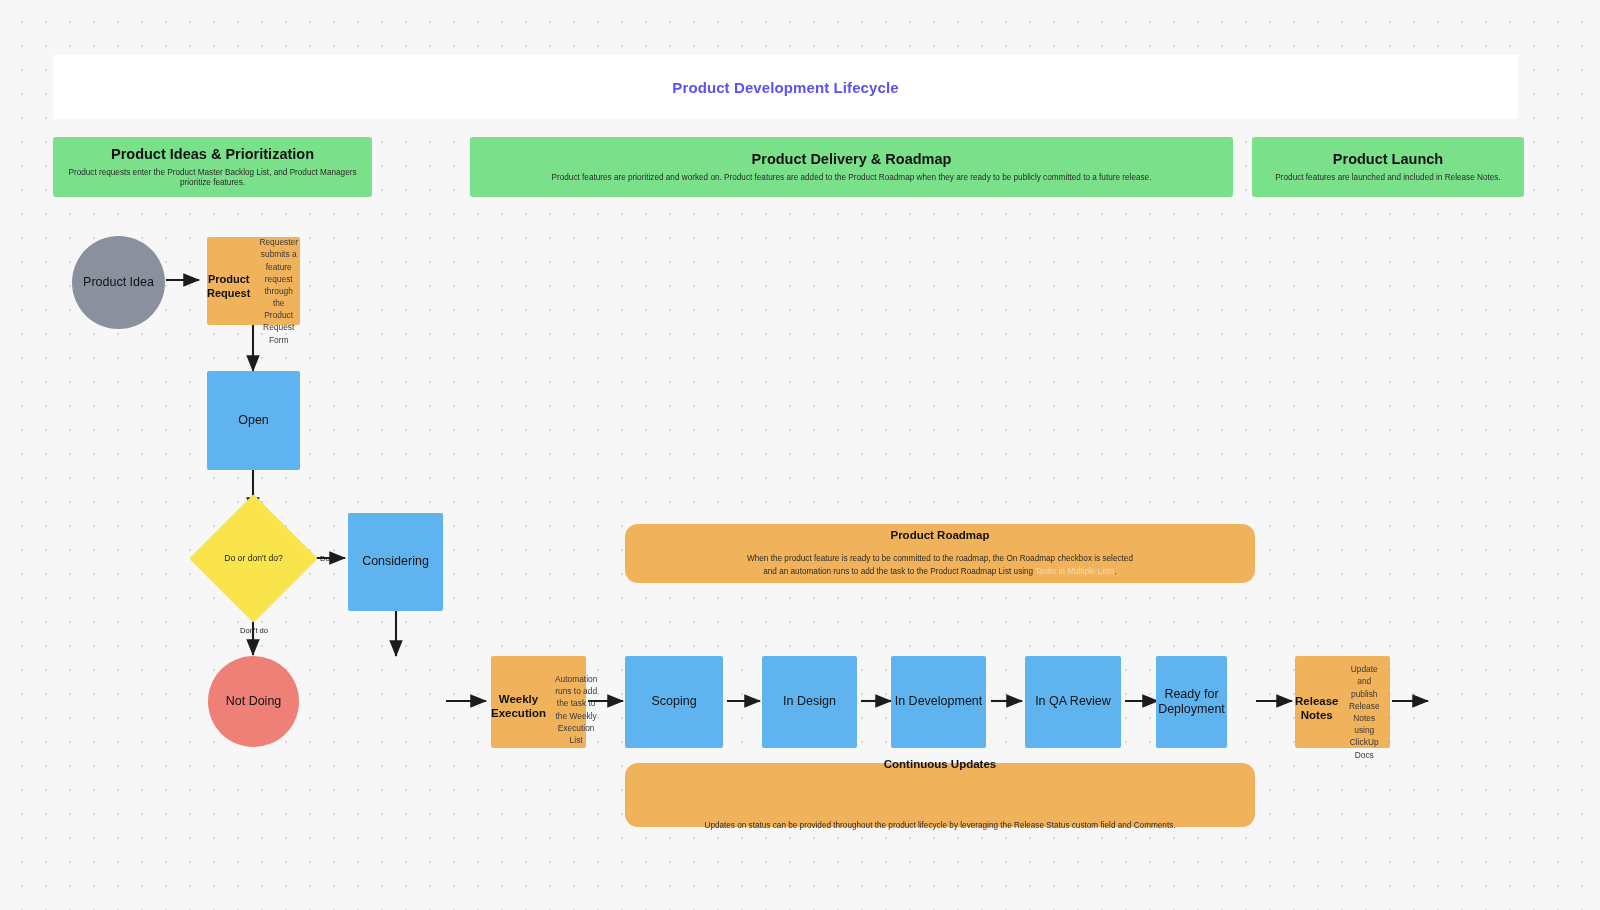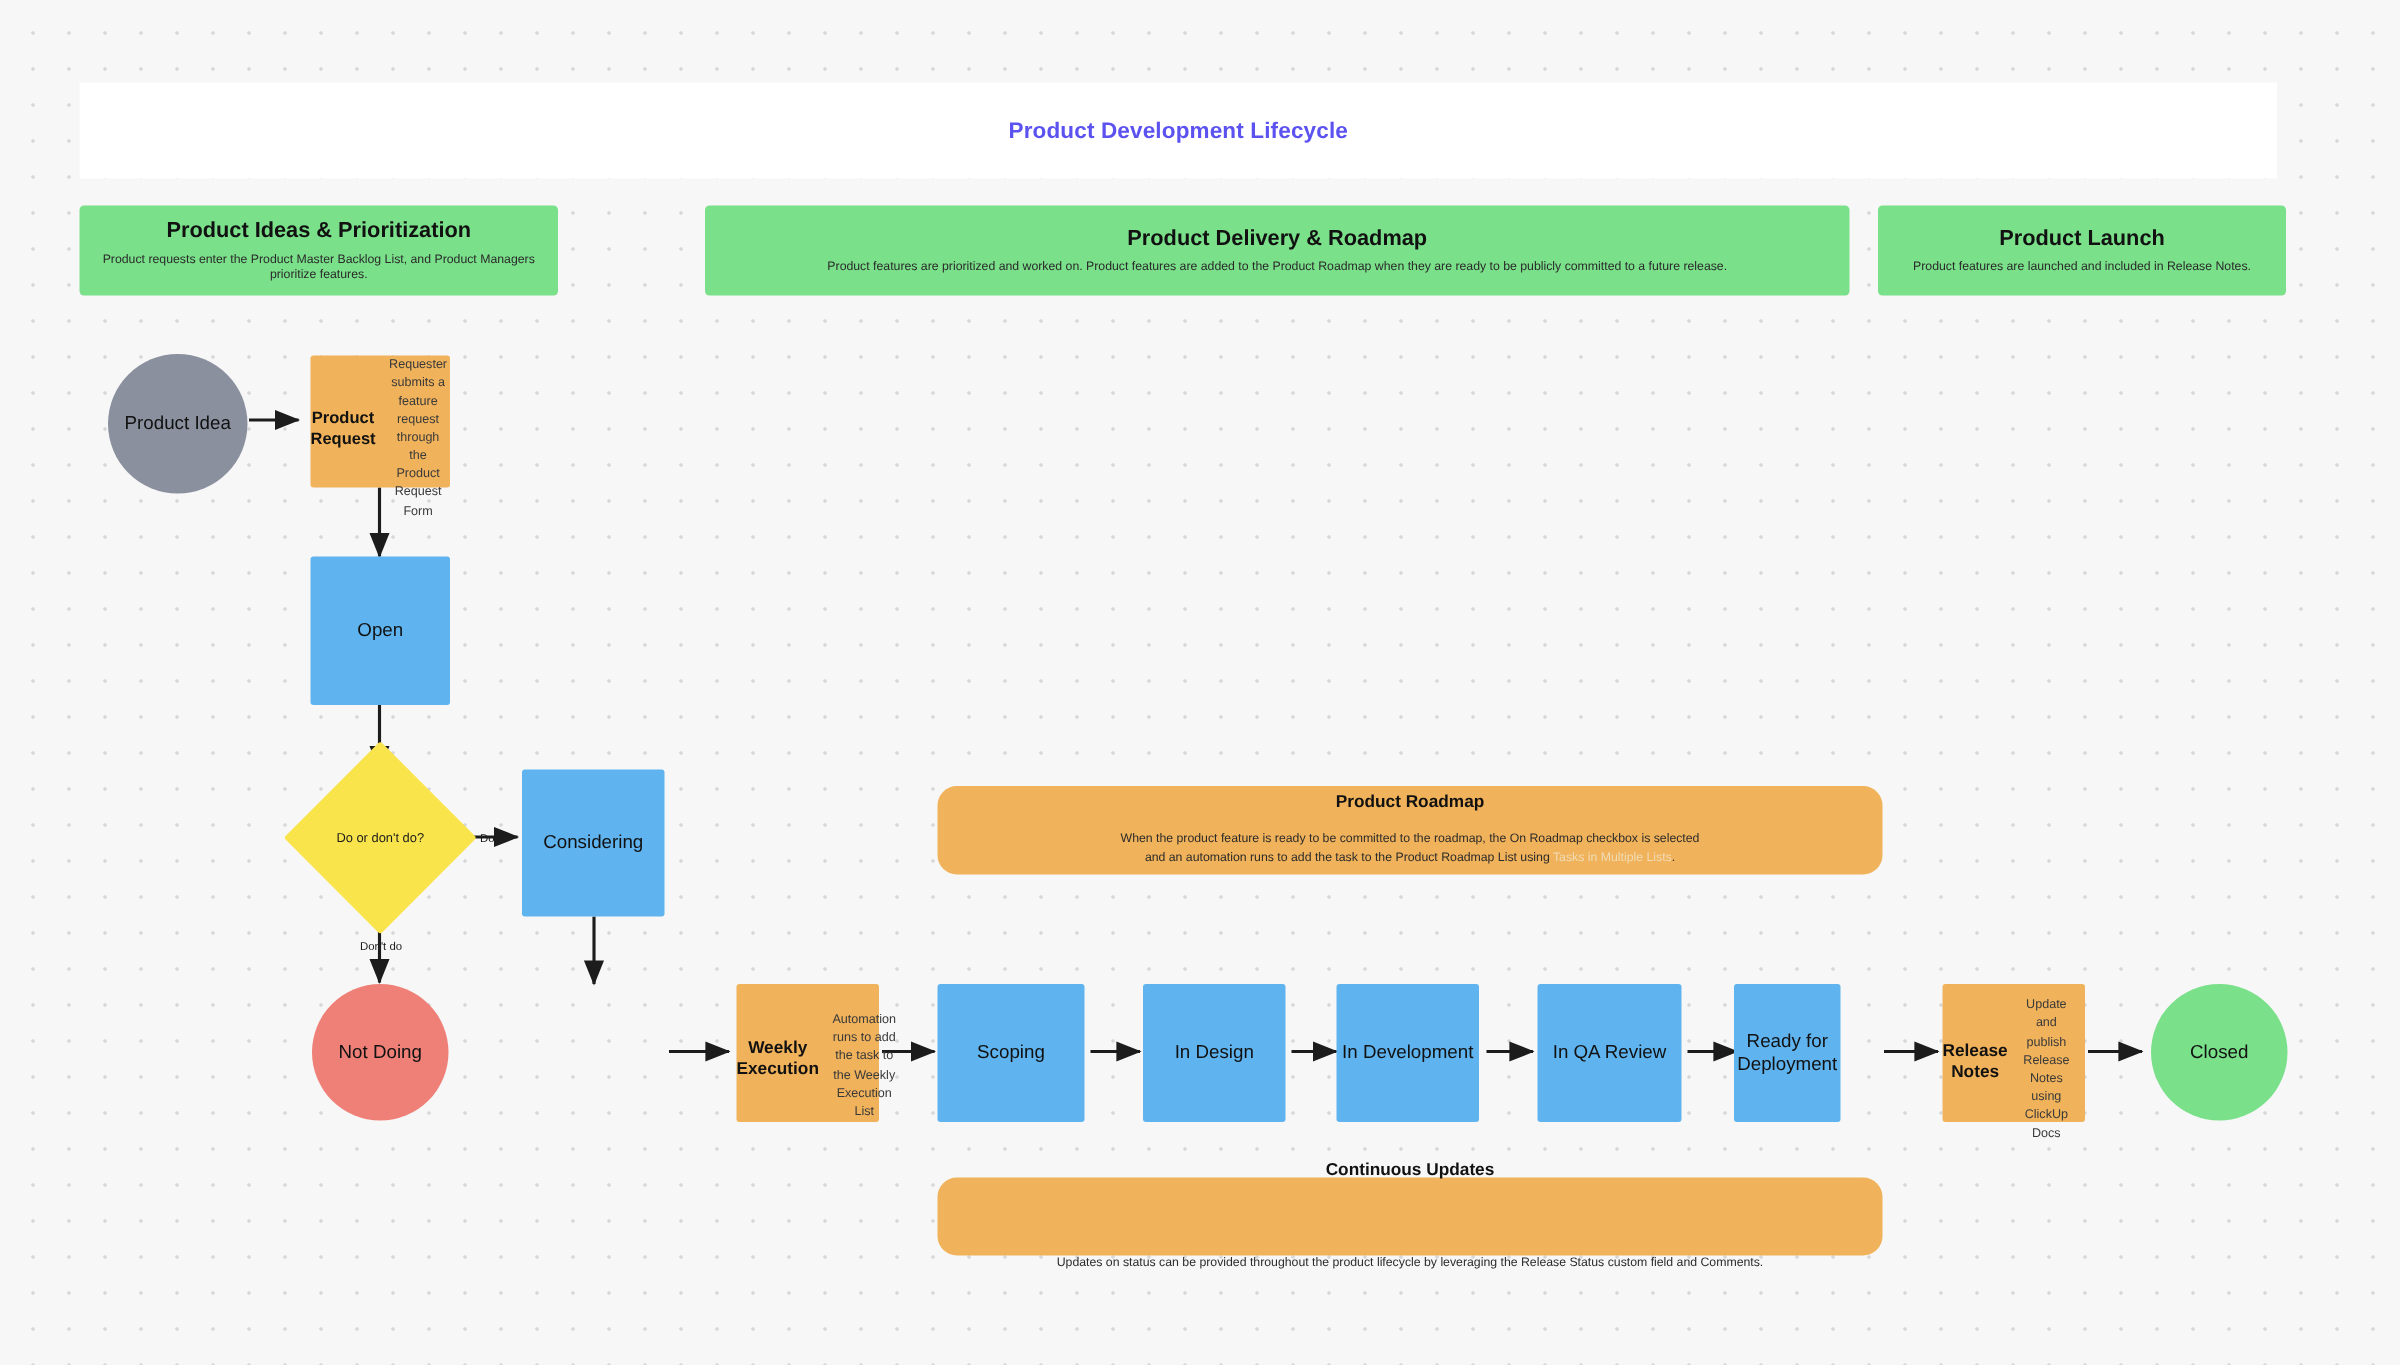--- a/index.html
+++ b/index.html
@@ -276,30 +276,27 @@
 
   <div class="node rect-blue" style="left:1156px; top:656px; width:71px; height:92px;">
     <div class="node-label">Ready for Deployment</div>
   </div>
 
   <div class="node rect-orange" style="left:1295px; top:656px; width:95px; height:92px; justify-content:flex-start; padding-top:12px;">
     <div class="node-label bold" style="font-size:11.5px;">Release Notes</div>
     <div class="node-desc" style="margin-top:8px;">Update and publish Release Notes using ClickUp Docs</div>
   </div>
 
-  <div class="node circle circle-green" style="left:1434px; top:656px; width:91px; height:91px;">
-    <div class="node-label">Closed</div>
-  </div>
 
   <div class="banner" style="left:625px; top:524px; width:630px; height:59px;">
     <div class="banner-title">Product Roadmap</div>
     <div class="banner-sub">
       <span>When the product feature is ready to be committed to the roadmap, the On Roadmap checkbox is selected</span><br>
       <span>and an automation runs to add the task to the Product Roadmap List using </span><a class="banner-link" href="#">Tasks in Multiple Lists</a><span>.</span>
     </div>
   </div>
 
-  <div class="banner" style="left:625px; top:785px; width:630px; height:52px;gap:36px;">
+  <div class="banner" style="left:625px; top:763px; width:630px; height:64px;gap:36px;">
     <div class="banner-title" style="margin-bottom:14px;">Continuous Updates</div>
     <div class="banner-sub">Updates on status can be provided throughout the product lifecycle by leveraging the Release Status custom field and Comments.</div>
   </div>
 
 </div>
 
 </body></html>

